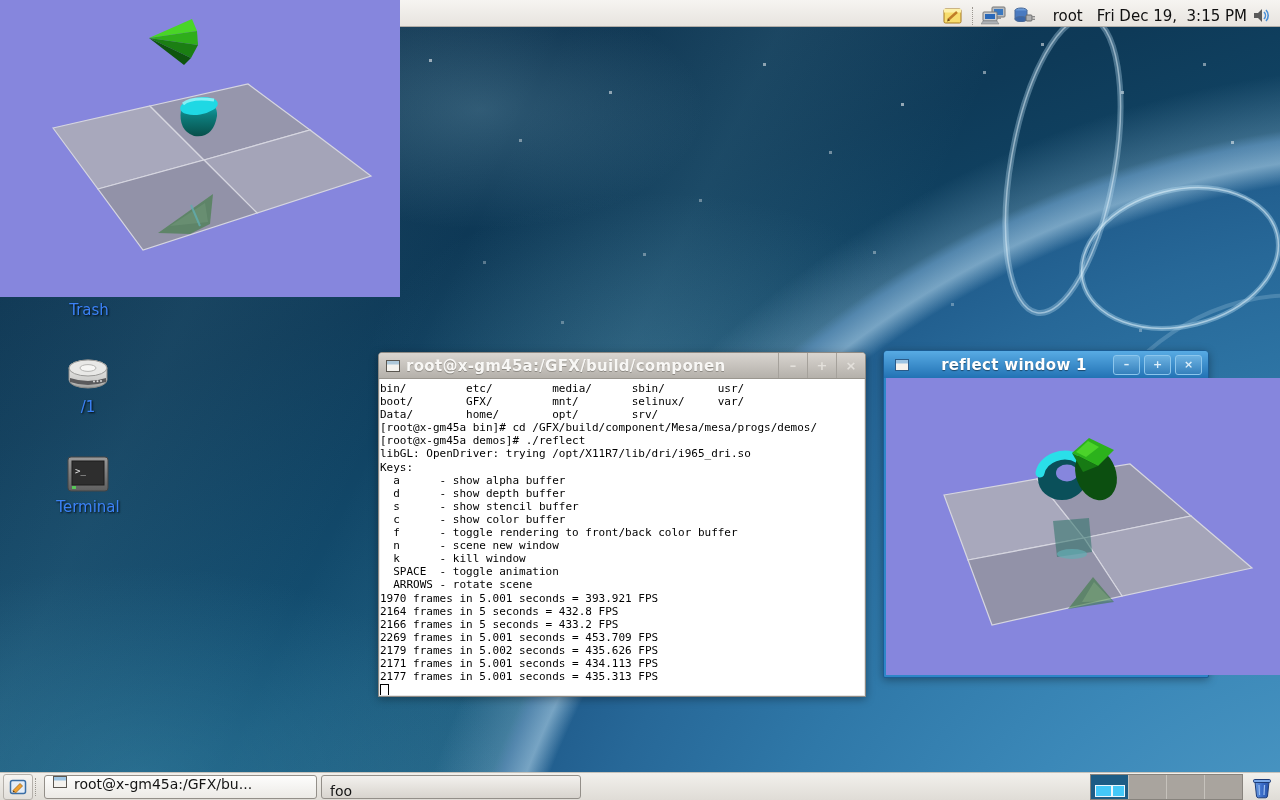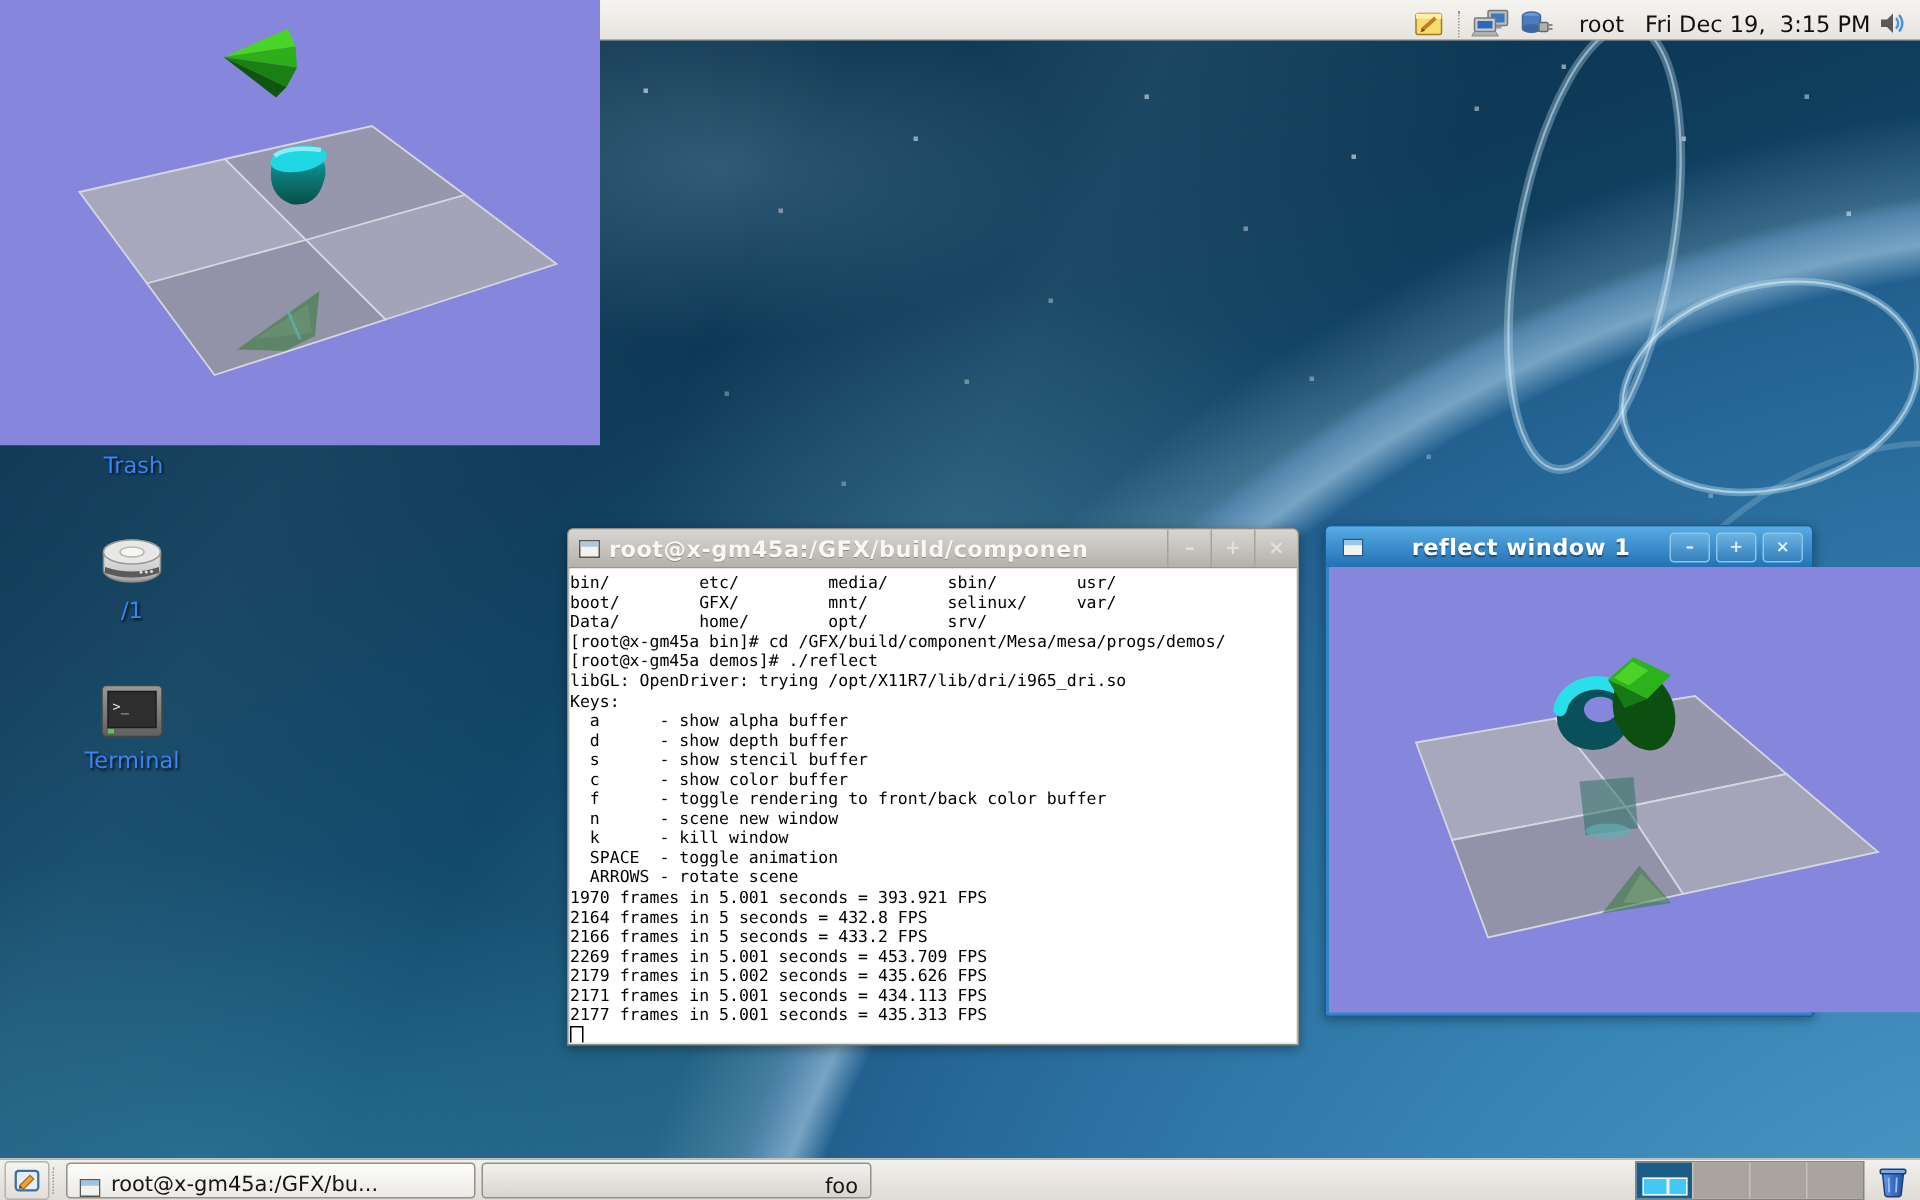--- a/index.html
+++ b/index.html
@@ -79,21 +79,21 @@
     background:linear-gradient(#6cb2e2,#3580bc);color:#dff0fa;font:bold 11px "DejaVu Sans",sans-serif;
     display:flex;align-items:center;justify-content:center;}
   .reflectbody{position:absolute;left:2px;right:2px;top:27px;bottom:2px;background:#8686dd;}
 
   
   .taskbar{left:0;bottom:0;width:1280px;height:28px;z-index:10;box-sizing:border-box;
     background:linear-gradient(#f2f0ec,#dfdcd6);border-top:1px solid #c5c2bb;
     display:flex;align-items:center;padding:0 3px;}
   .showdesktop{width:28px;height:24px;display:flex;align-items:center;justify-content:center;
     border:1px solid #b5b1ab;border-radius:3px;background:linear-gradient(#f6f4f1,#e2dfda);}
-  .taskbtn{height:24px;border:1px solid #938f89;border-radius:3px;display:flex;align-items:flex-end;
+  .taskbtn{height:24px;border:1px solid #938f89;border-radius:3px;display:flex;align-items:flex-start;
     gap:7px;padding:0 8px;font-size:14px;color:#141414;box-sizing:border-box;overflow:hidden;
     white-space:nowrap;}
   .taskbtn.pressed{width:273px;background:linear-gradient(#fdfdfc,#eceae6);margin-left:6px;}
   .taskbtn.normal{width:260px;background:linear-gradient(#f3f1ee,#d8d4ce);margin-left:4px;flex-direction:column;}
   .wsswitcher{margin-left:auto;display:flex;height:26px;border:1px solid #87837d;box-sizing:border-box;}
   .wscell{width:37px;height:100%;background:#a9a49e;border-left:1px solid #c6c2bc;position:relative;}
   .wscell:first-child{border-left:none;}
   .wscell.active{background:#1d5c85;}
   .miniwin{position:absolute;background:#44c8f8;border:1px solid #ecf6fc;}
   .miniwin.m1{left:4px;top:10px;width:15px;height:10px;}

